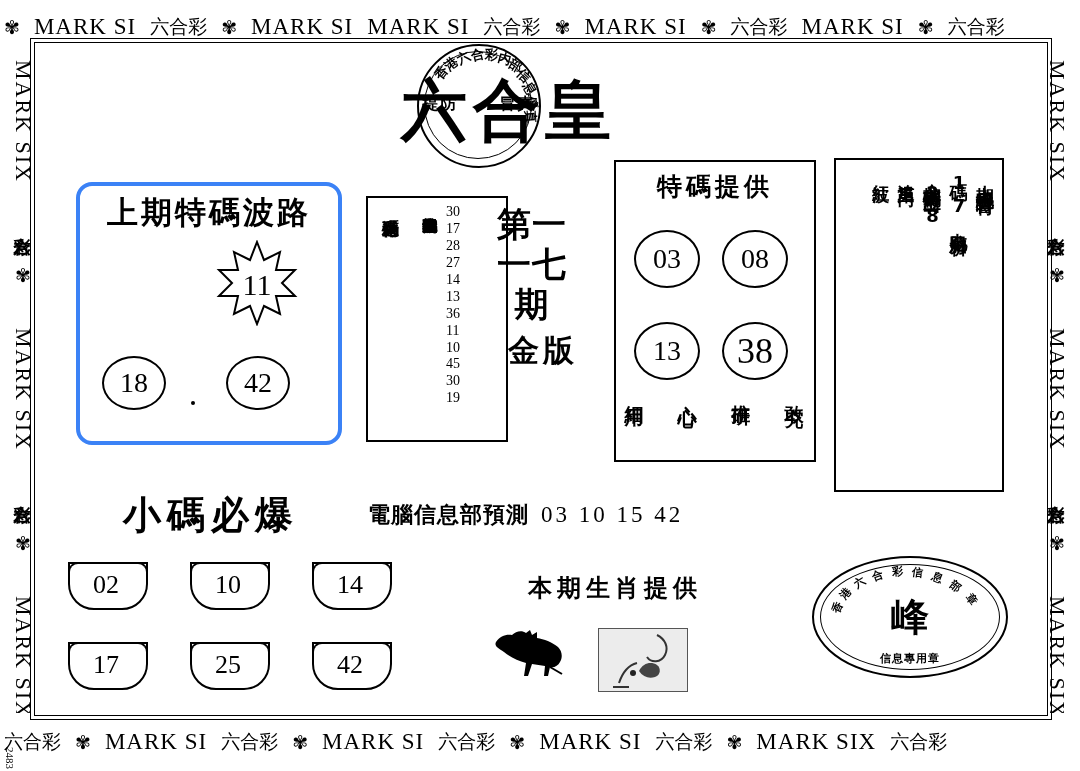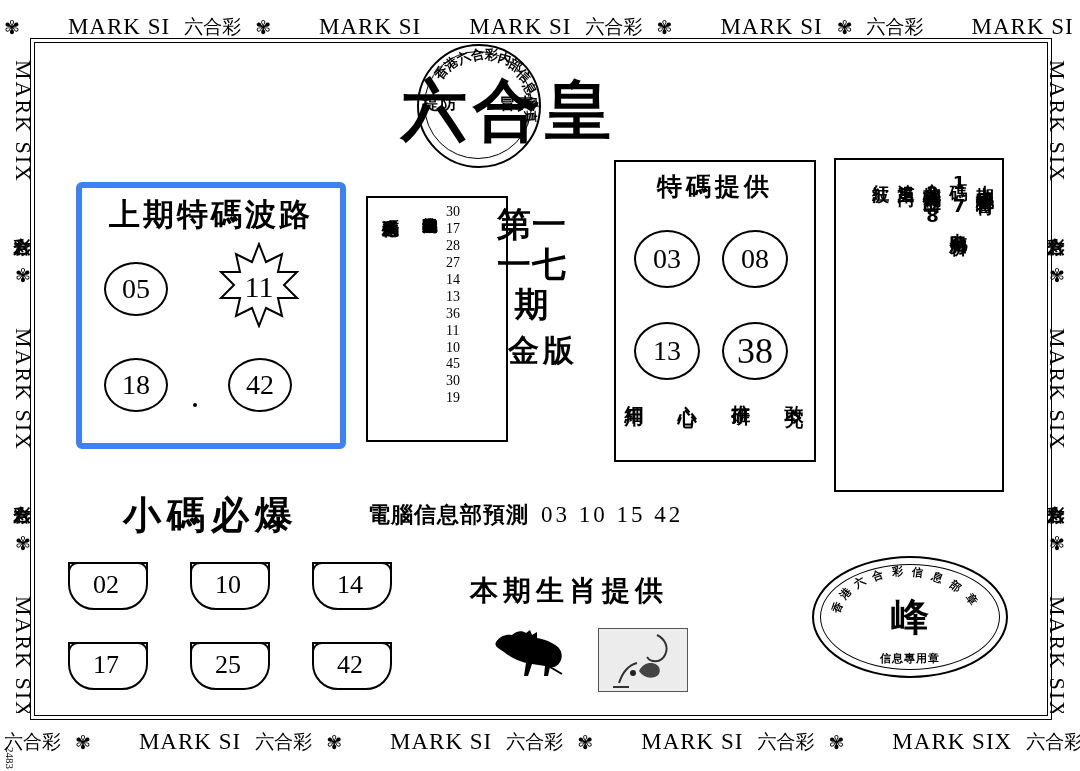--- a/index.html
+++ b/index.html
@@ -14,21 +14,21 @@
 
   
   .band { position:absolute; overflow:hidden; color:#000; }
   .band-top { left:0; top:0; width:1080px; height:54px; }
   .band-bottom { left:0; bottom:0; width:1080px; height:58px; }
   .band-left { left:0; top:54px; width:46px; height:659px; }
   .band-right { right:0; top:54px; width:46px; height:659px; }
 
   .marq-h { display:flex; align-items:center; gap:14px; height:100%; padding:0 4px;
             font-family:"Liberation Serif", serif; white-space:nowrap; }
-  .marq-h .mk { font-size:23px; letter-spacing:1px;margin-left:34px; }
+  .marq-h .mk { font-size:23px; letter-spacing:1px; }
   .marq-h .cn { font-size:19px; font-family:"DejaVu Sans", sans-serif; font-weight:normal; }
   .flower { font-size:19px; }
 
   .marq-v { height:100%; display:flex; flex-direction:column; align-items:center;
             justify-content:space-between; padding:6px 0;
             font-family:"Liberation Serif", serif; }
   .marq-v .vitem { writing-mode:vertical-rl; text-orientation:mixed; font-size:22px; letter-spacing:2px; }
   .marq-v .vcn { writing-mode:vertical-rl; font-size:17px; font-family:"DejaVu Sans", sans-serif; font-weight:bold; }
 
   .inner-frame { position:absolute; left:30px; top:38px; width:1020px; height:680px;
@@ -46,21 +46,21 @@
   .stamp-round .ring { position:absolute; left:5px; top:5px; width:106px; height:106px;
                  border:1px solid #000; border-radius:50%; }
   .stamp-round .ctext { position:absolute; left:0; top:0; width:120px; height:120px; }
   .stamp-round .ctext span { position:absolute; font-size:13px; font-weight:bold;
                  transform-origin:center; white-space:nowrap; }
   .stamp-round .mid { position:absolute; left:0; top:48px; width:120px; text-align:center;
                  font-size:16px; font-weight:bold; letter-spacing:2px; }
 
   
   .box-wave { position:absolute; left:76px; top:182px; width:258px; height:255px;
-              border:6px solid #3b82f6; border-radius:6px; }
+              border:4px solid #3b82f6; border-radius:16px; }
   .box-wave .hd { position:absolute; left:0; top:6px; width:258px; text-align:center;
               font-size:31px; font-weight:bold; letter-spacing:3px; }
   .ball { position:absolute; border:2px solid #000; border-radius:50%;
           display:flex; align-items:center; justify-content:center;
           font-family:"Liberation Serif", serif; }
   .box-wave .b1 { left:22px; top:74px; width:60px; height:50px; font-size:28px; }
   .box-wave .b2 { left:22px; top:170px; width:60px; height:50px; font-size:28px; }
   .box-wave .b3 { left:146px; top:170px; width:60px; height:50px; font-size:28px; }
   .dot { position:absolute; left:111px; top:215px; width:4px; height:4px; background:#000;
          border-radius:50%; }
@@ -123,22 +123,22 @@
   .ingots { position:absolute; left:60px; top:556px; width:340px; height:140px; }
   .ingot { position:absolute; width:76px; height:44px;padding-left:32px; }
   .ingot .shape { position:absolute; left:0; top:0; width:76px; height:44px;
             border:2px solid #000; border-radius:0 0 26px 26px; }
   .ingot .shape:before { content:""; position:absolute; left:-2px; top:-2px; width:76px; height:10px;
             border:2px solid #000; border-bottom:none; border-radius:10px 10px 0 0; }
   .ingot .v { position:absolute; left:0; top:8px; width:76px; text-align:center;
             font-family:"Liberation Serif", serif; font-size:26px; }
 
   
-  .zodiac-hd { position:absolute; left:470px; top:572px; width:250px; 
-               font-size:28px; font-weight:bold; letter-spacing:5px; }
+  .zodiac-hd { position:absolute; left:490px; top:572px; width:250px; text-align:center;
+               font-size:24px; font-weight:bold; letter-spacing:5px; }
   .tiger { position:absolute; left:492px; top:626px; width:74px; height:52px; }
   .artbox { position:absolute; left:598px; top:628px; width:88px; height:62px;
             border:1px solid #555; background:#efefef; overflow:hidden; }
 
   
   .stamp-oval { position:absolute; left:812px; top:556px; width:192px; height:118px;
                 border:2px solid #000; border-radius:50%/50%; }
   .stamp-oval .ring { position:absolute; left:6px; top:6px; width:178px; height:104px;
                 border:1px solid #000; border-radius:50%/50%; }
   .stamp-oval .big { position:absolute; left:0; top:34px; width:192px; text-align:center;
@@ -241,21 +241,20 @@
     </div>
     <div class="mid">
       <span>提防</span>
       <span style="display:inline-block;width:26px;"></span>
       <span>冒真</span>
     </div>
   </div>
 
   <div class="box-wave">
     <div class="hd">上期特碼波路</div>
-    <div class="ball b1">05</div>
     <div class="ball b2">18</div>
     <div class="ball b3">42</div>
     <div class="dot"></div>
     <div class="star">
       <svg width="82" height="86" viewBox="0 0 82 86">
         <polygon points="41,2 48,20 64,12 60,30 79,30 66,43 79,56 60,56 64,74 48,66 41,84 34,66 18,74 22,56 3,56 16,43 3,30 22,30 18,12 34,20" fill="#fff" stroke="#000" stroke-width="2"></polygon>
       </svg>
       <div class="num">11</div>
     </div>
   </div>

